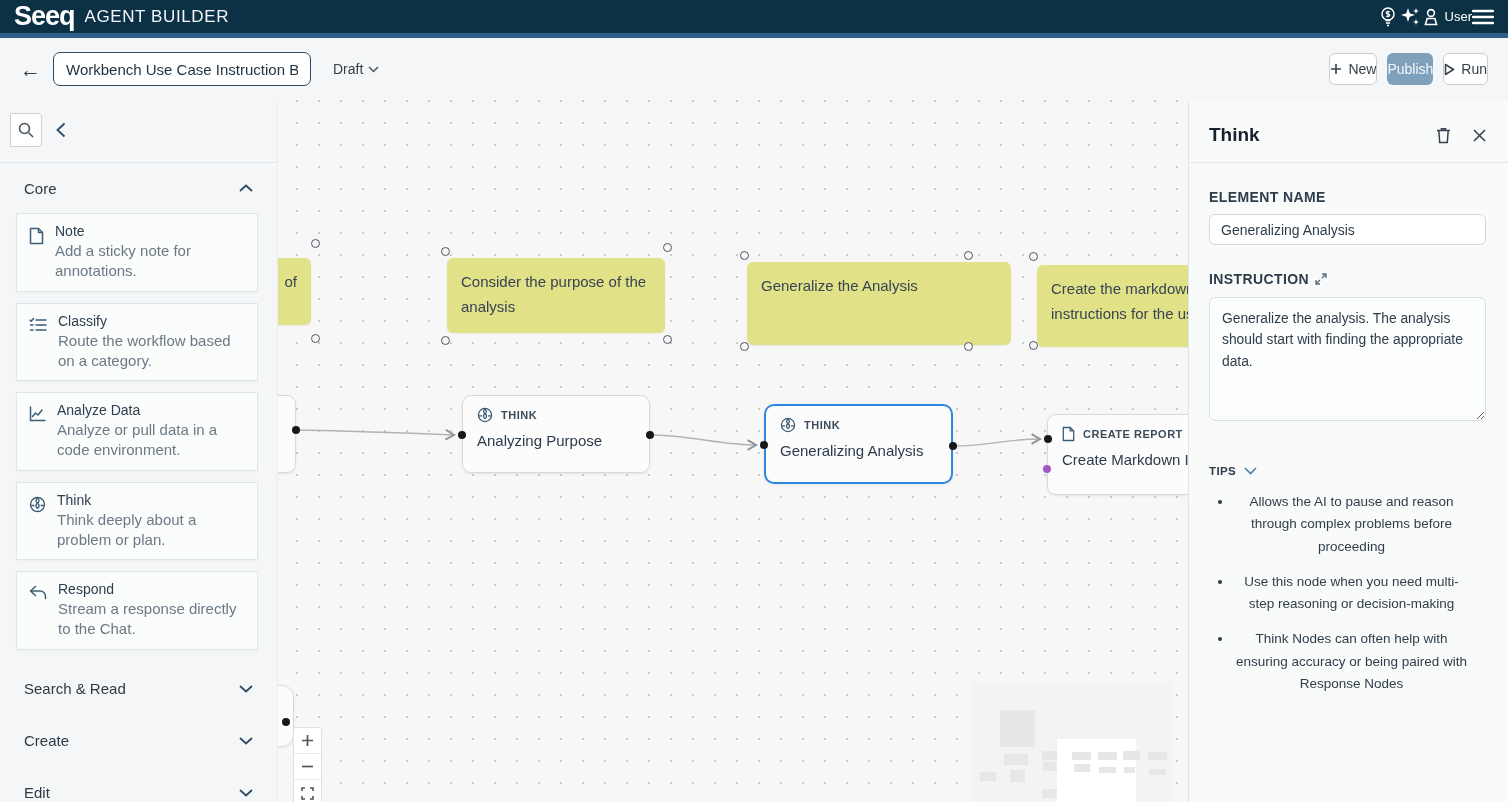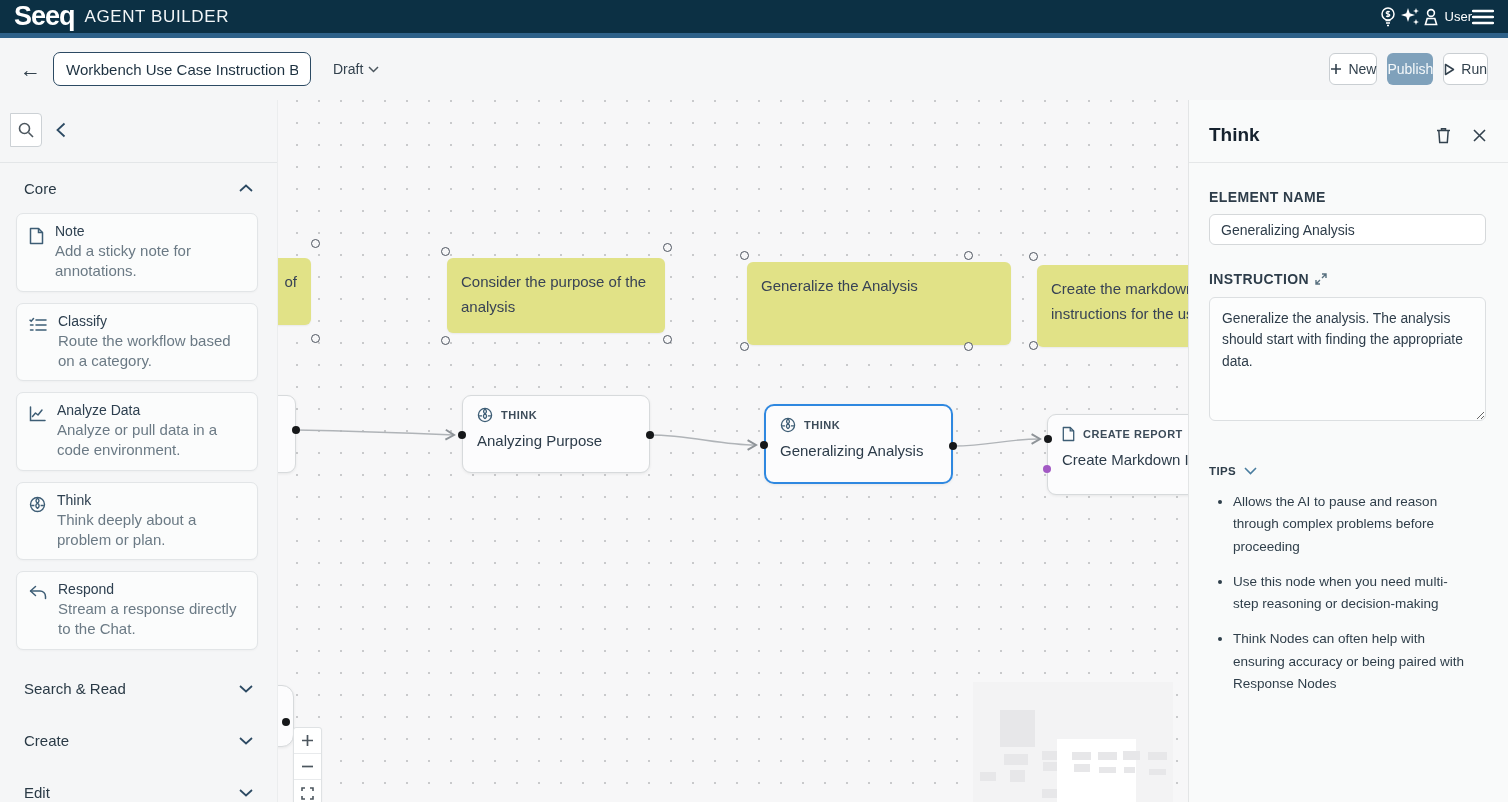--- a/index.html
+++ b/index.html
@@ -42,21 +42,21 @@
     color:#33424e; font-family:"Liberation Sans", sans-serif; }
   .search-input::placeholder { color:#9aa4ab; }
   .search-btn { width:32px; height:34px; border:1px solid #ccd1d5; border-radius:0 4px 4px 0;
     background:#fff; display:flex; align-items:center; justify-content:center; cursor:pointer; }
   .collapse-btn { margin-left:14px; cursor:pointer; display:flex; align-items:center; }
   .sidebar-divider { border-top:1px solid #e3e6e8; margin:15px 0 0 0; }
   .section-head { display:flex; align-items:center; justify-content:space-between;
     padding:0 24px 0 24px; height:26px; font-size:15px; color:#2a3a46; cursor:pointer; }
   .section-head.core-head { margin-top:12px; margin-bottom:12px; }
   .node-card { margin:0 19px 11px 16px; background:#fbfcfc; border:1px solid #e2e5e7;
-    border-radius:7px; padding:9px 12px 9px 12px; display:flex; gap:11px; cursor:grab;
+    border-radius:0; padding:9px 12px 9px 12px; display:flex; gap:11px; cursor:grab;
     box-shadow:0 1px 2px rgba(0,0,0,.03); min-height:52px; align-items:flex-start; }
   .node-card .card-icon { margin-top:4px; flex:none; }
   .card-title { font-size:14px; color:#2e4050; margin-bottom:2px; }
   .card-desc { font-size:15px; color:#6b7a85; line-height:1.35; }
   .collapsed-sections .section-head { margin-top:26px; }
 
   
   .canvas { position:relative; flex:1; width:911px; overflow:hidden; background:#f7f7f8;
     background-image:radial-gradient(#c9cacc 1.1px, transparent 1.1px);
     background-size:22px 22px; background-position:8px 12px;
@@ -102,21 +102,21 @@
   .field-label { font-size:14px; font-weight:700; letter-spacing:.4px; color:#2e3d4a;
     margin-top:26px; display:flex; align-items:center; gap:6px; }
   .field-input { width:100%; height:31px; margin-top:9px; border:1px solid #d5d8da;
     border-radius:6px; background:#fff; padding:0 11px; font-size:14px; color:#2e3d4a;
     outline:none; font-family:"Liberation Sans", sans-serif; }
   .field-textarea { width:100%; height:124px; margin-top:10px; border:1px solid #dcdfe1;
     border-radius:6px; background:#fcfdfd; padding:10px 12px; font-size:13.8px; color:#2e3d4a;
     line-height:1.55; resize:vertical; outline:none; font-family:"Liberation Sans", sans-serif; }
   .tips-head { margin-top:40px; display:flex; align-items:center; gap:8px; cursor:pointer;
     font-size:11.5px; font-weight:700; letter-spacing:.4px; color:#2e3d4a; }
-  .tips-list { margin:14px 16px 0 24px; }
+  .tips-list { margin:14px 16px 0 24px;text-align:center; }
   .tips-list li { font-size:13.5px; color:#2f3e4a; line-height:1.65; margin-bottom:13px; }
 
   svg { display:block; }
 </style>
 </head>
 <body>
 
 <div class="app-header">
   <div class="brand">Seeq</div>
   <div class="product-title">AGENT BUILDER</div>

